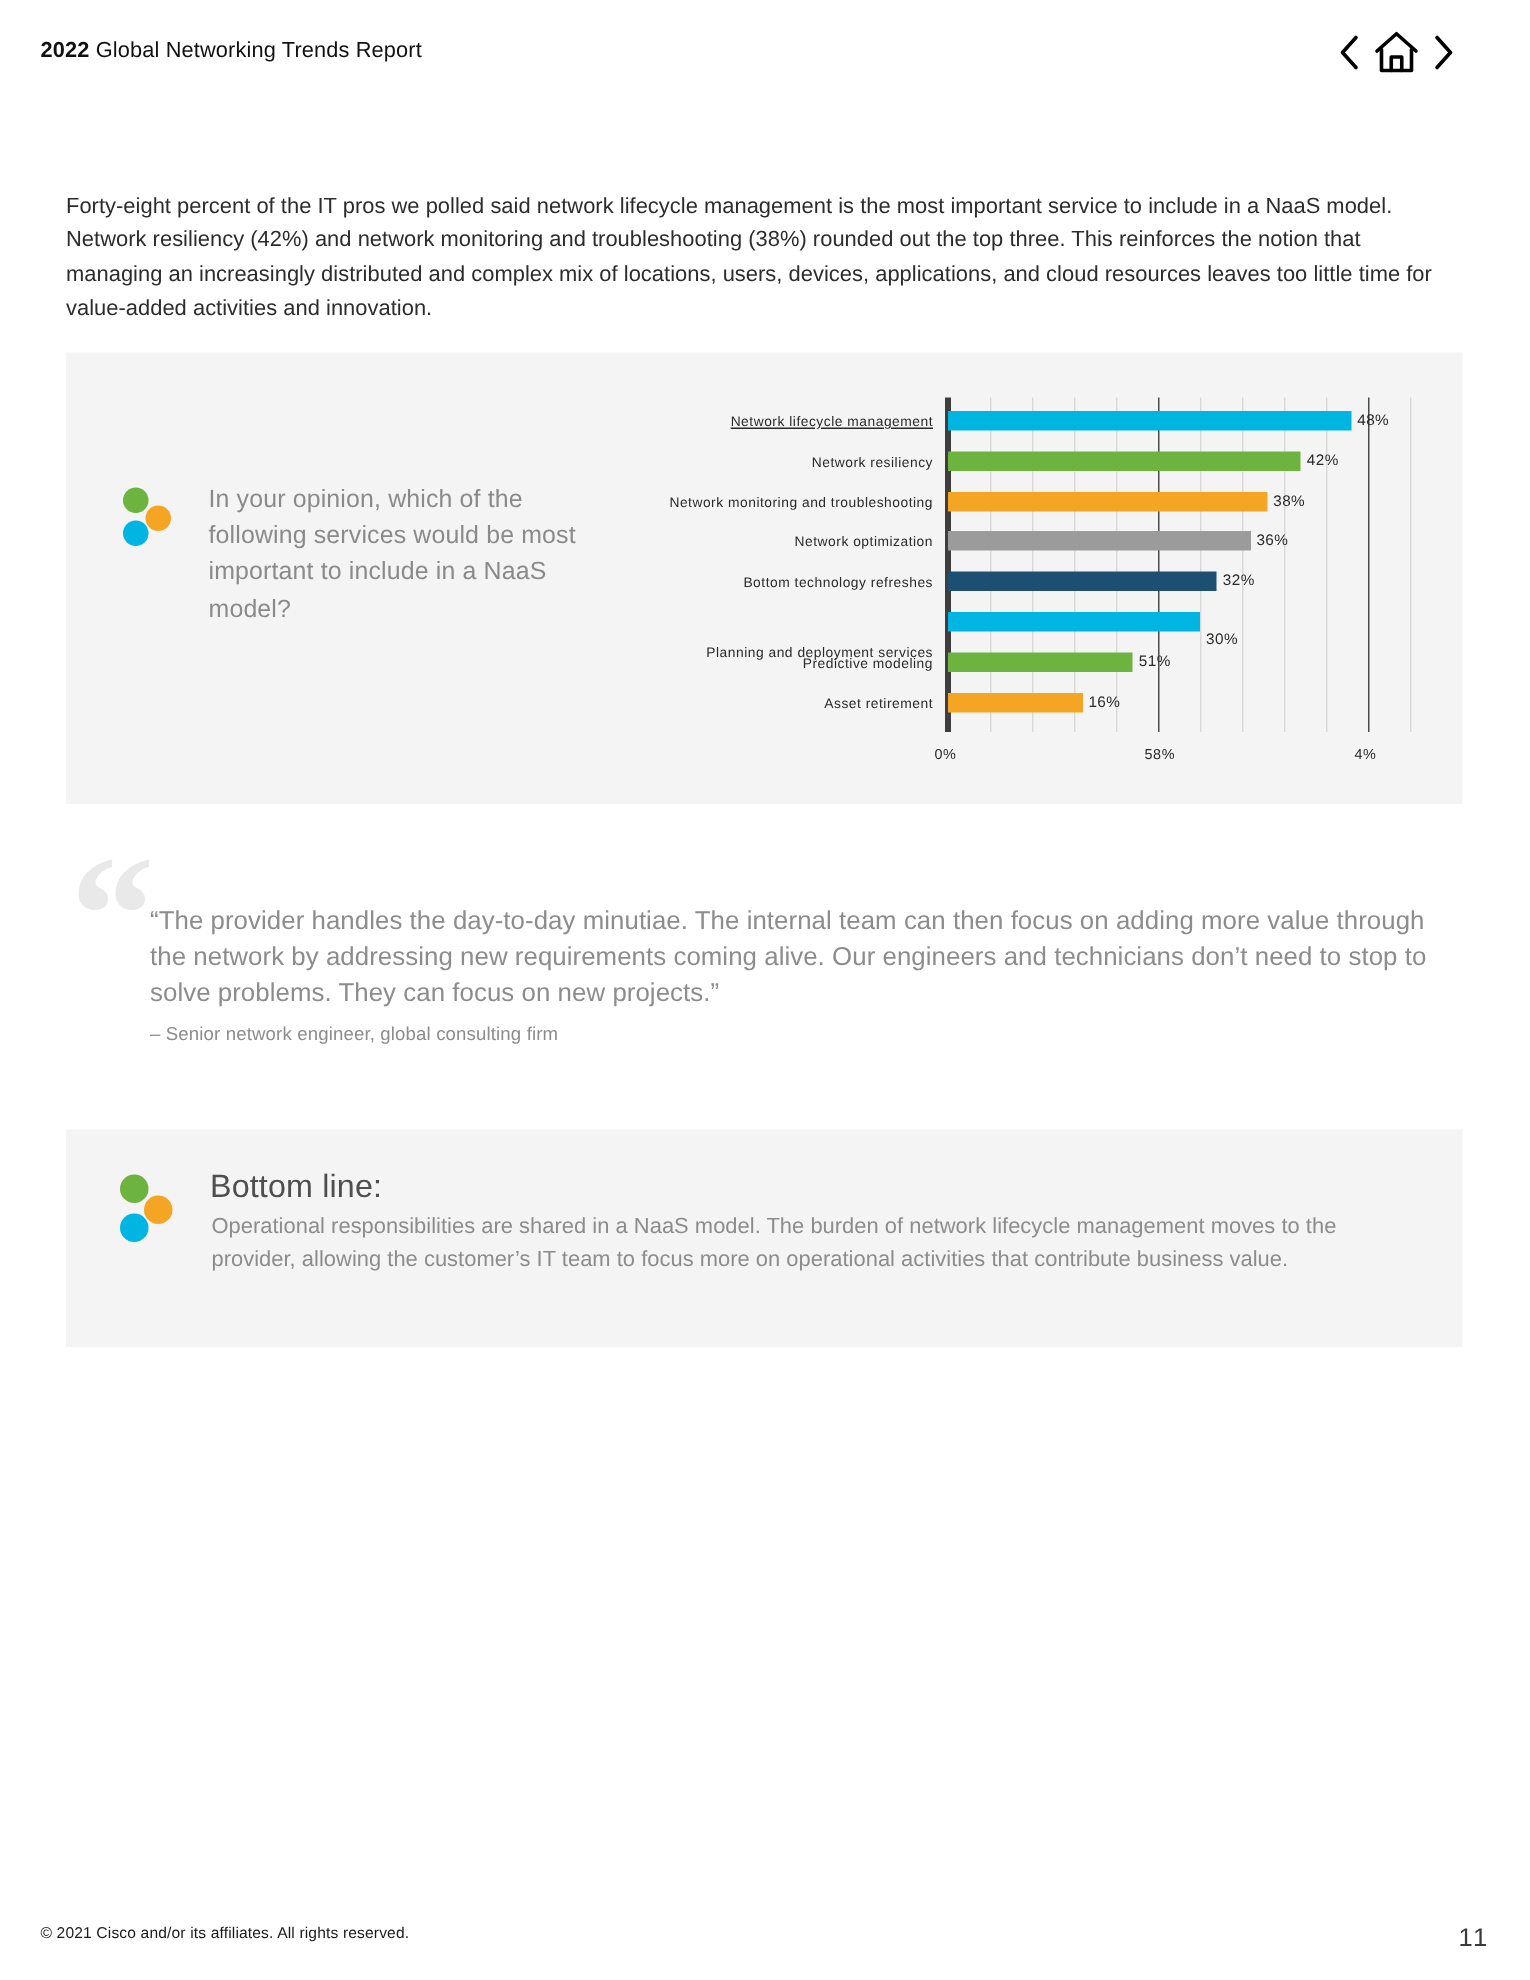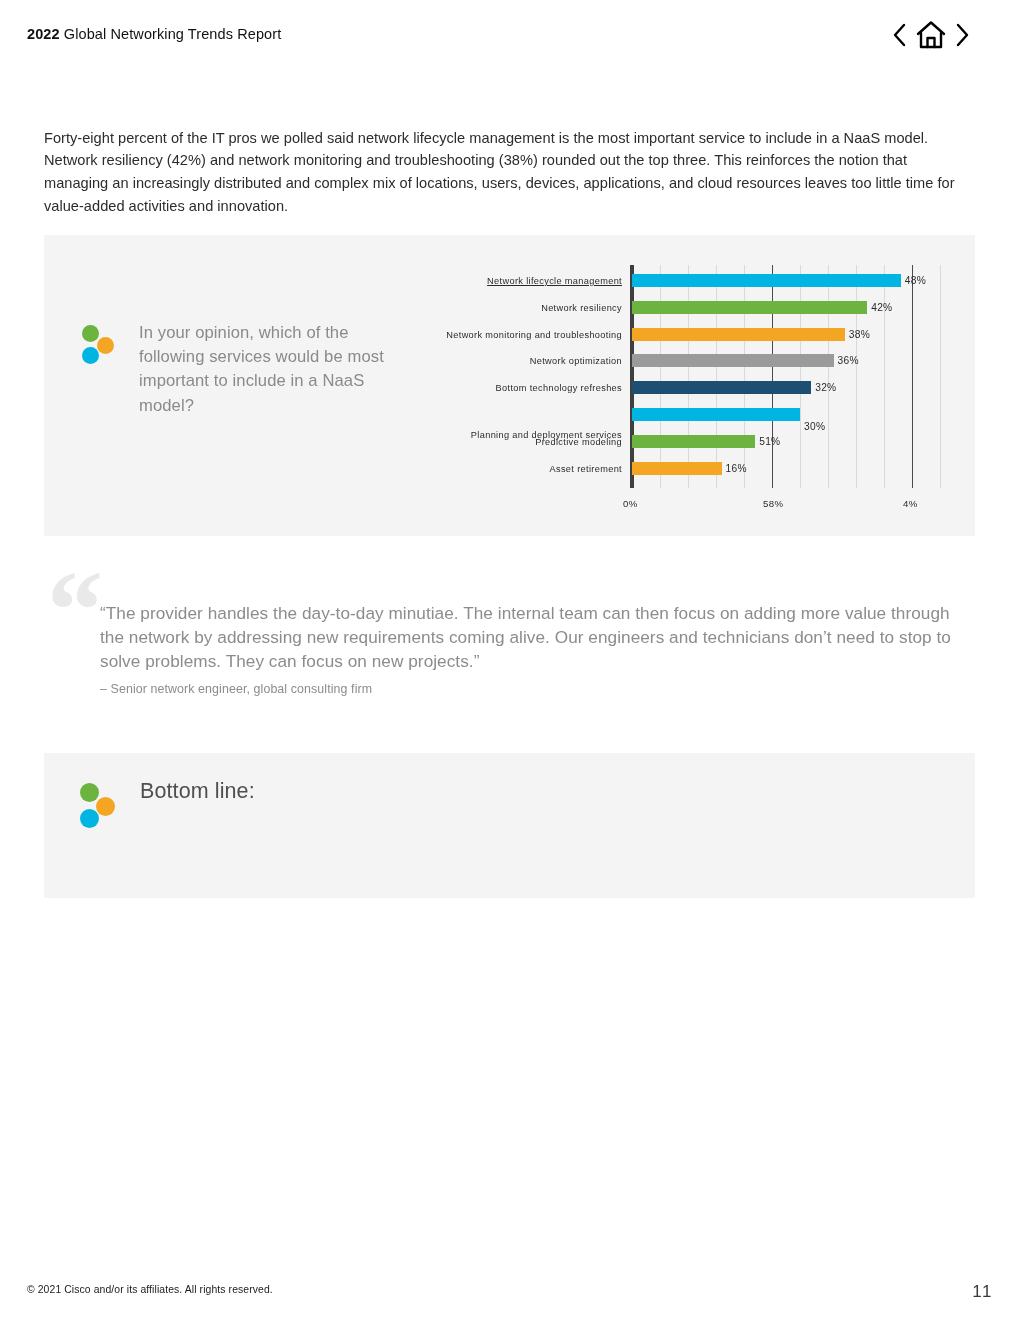--- a/index.html
+++ b/index.html
@@ -315,18 +315,19 @@
   <div id="quote-attrib">– Senior network engineer, global consulting firm</div>
 </div>
 
 <div id="bottomline-panel">
   <div id="bottomline-mark" class="dotmark">
     <i class="d-green"></i>
     <i class="d-orange"></i>
     <i class="d-cyan"></i>
   </div>
   <div id="bottomline-title">Bottom line:</div>
+  <div id="bottomline-body">Operational responsibilities are shared in a NaaS model. The burden of network lifecycle management moves to the provider, allowing the customer’s IT team to focus more on operational activities that contribute business value.</div>
 </div>
 
 <div id="page-footer">
   <div id="footer-copyright">© 2021 Cisco and/or its affiliates. All rights reserved.</div>
   <div id="footer-pagenum">11</div>
 </div>
 
 </body></html>

